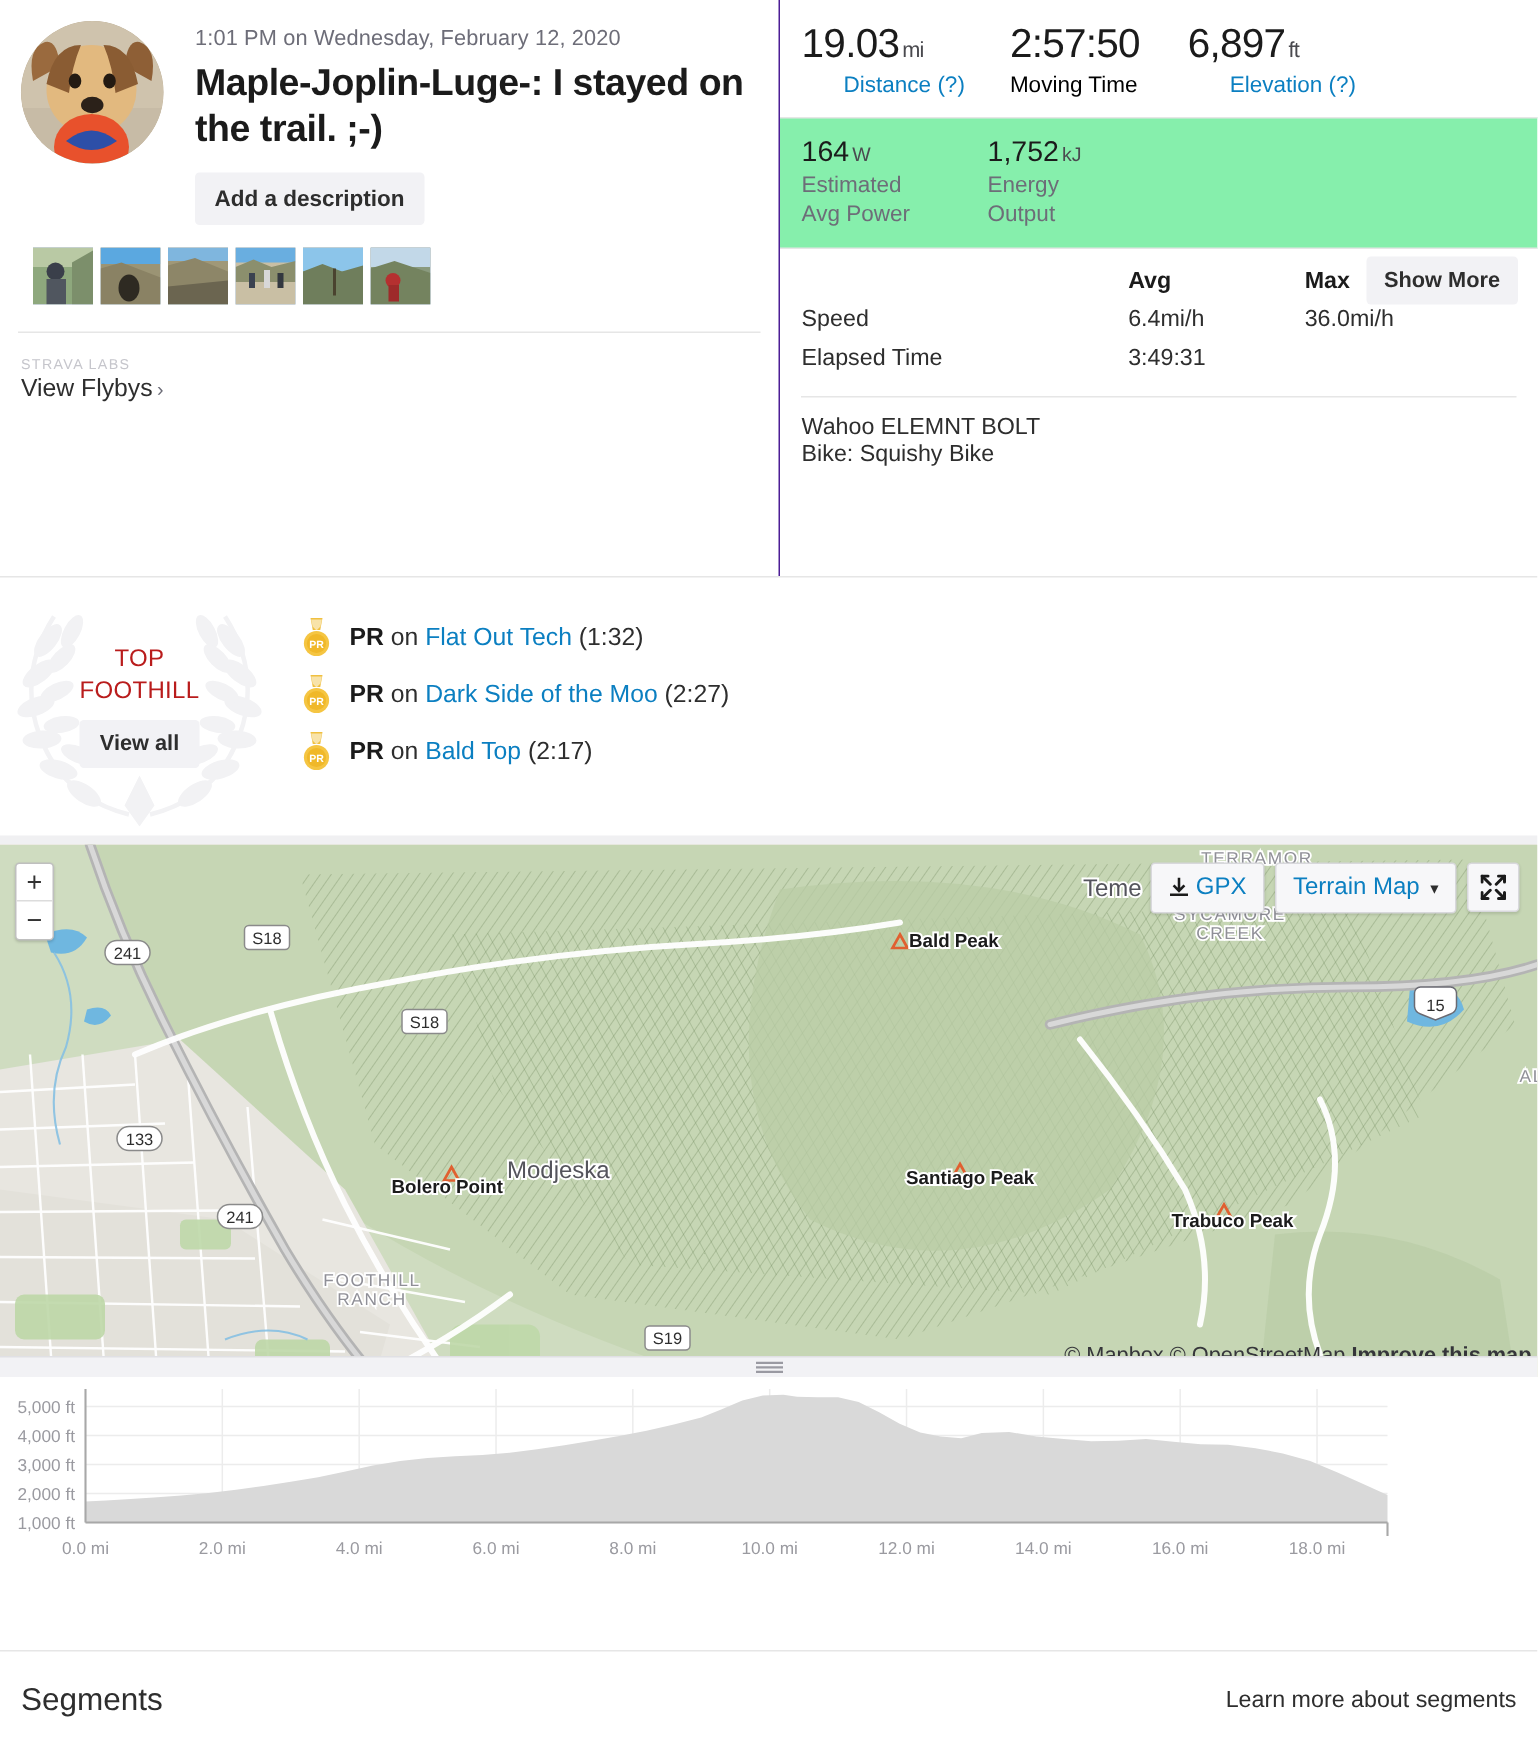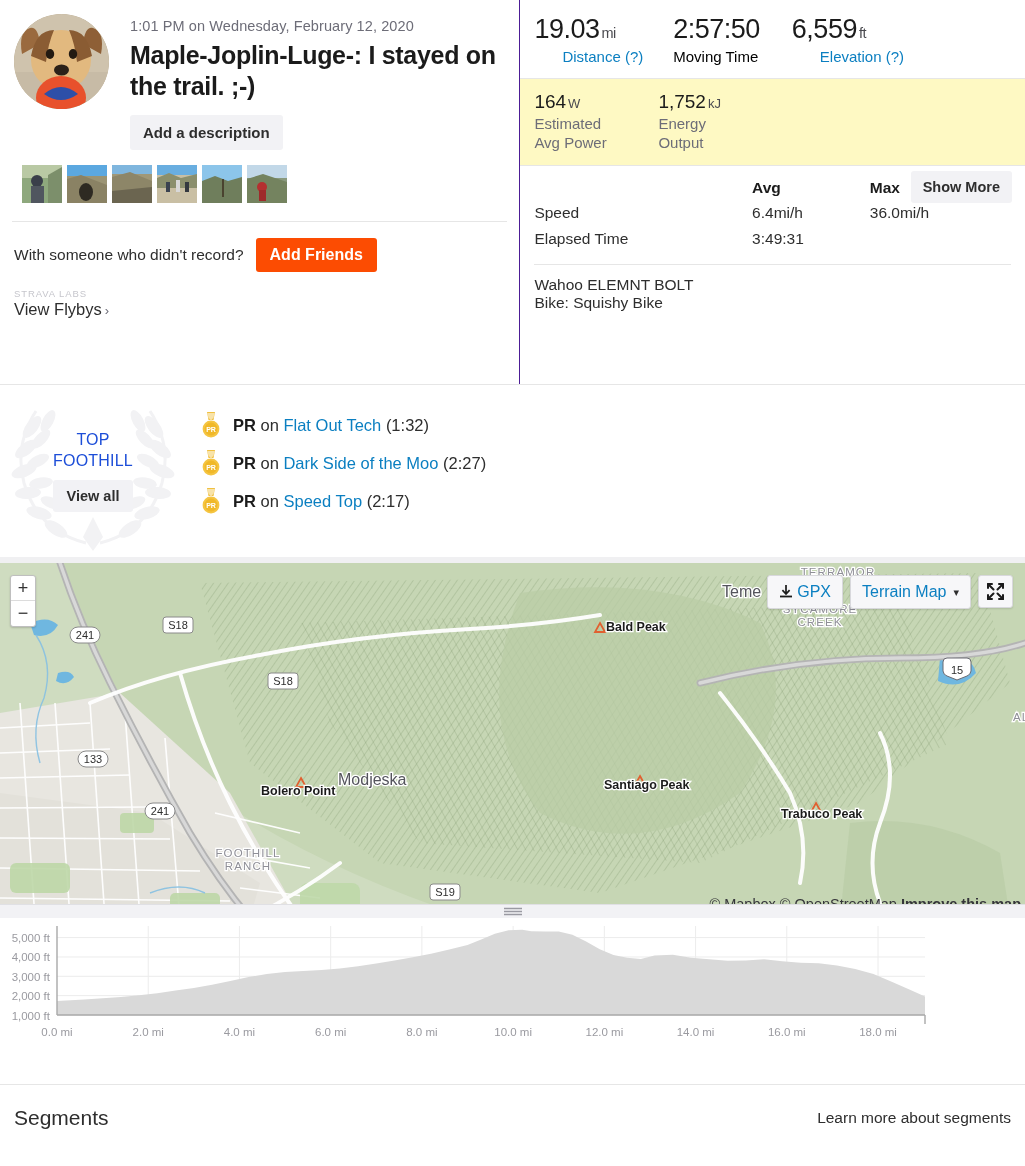--- a/index.html
+++ b/index.html
@@ -57,21 +57,21 @@
   
   .right-col { width: 512px; position: relative; }
   .stats-primary { display: flex; padding: 14px 0 12px 14px; }
   .stat-p { margin-right: 30px; }
   .stat-p .v { font-size: 27px; color: #1b1b1b; letter-spacing: -.5px; white-space: nowrap; }
   .stat-p .v .u { font-size: 14.5px; color: #4a4a4f; margin-left: 2px; }
   .stat-p .lab { font-size: 15px; color: #000000; line-height: 1.28; margin-top: 2px; max-width: 95px; }
   .stat-p .lab.link { color: #0b7fc1; cursor: pointer; margin-left: 28px; }
 
   .stats-secondary {
-    display: flex; background: #fef9c3;
+    display: flex; background: #86efac;
     border-top: 1px solid #e6e6e6; border-bottom: 1px solid #e6e6e6;
     padding: 12px 0 12px 14px;
   }
   .stat-s { margin-right: 32px; }
   .stat-s .v { font-size: 19px; color: #1b1b1b; }
   .stat-s .v .u { font-size: 13px; color: #4a4a4f; margin-left: 2px; }
   .stat-s .lab { font-size: 15px; color: #6d6d78; line-height: 1.28; margin-top: 1px; max-width: 92px; }
 
   .table-wrap { padding: 10px 14px 0 14px; position: relative; }
   table.stats-tbl { width: 100%; border-collapse: collapse; }
@@ -94,21 +94,21 @@
   .device-row .d1 { width: 256px; }
 
   
   .results { display: flex; height: 178px; border-bottom: 6px solid #f0f0f2; position: relative; }
   .wreath-box {
     width: 186px; position: relative; display: flex;
     flex-direction: column; align-items: center; justify-content: center;
   }
   .wreath-box svg.wreath { position: absolute; left: 8px; top: 6px; width: 170px; height: 160px; }
   .wreath-label {
-    position: relative; font-size: 16px; color: #1d4ed8;
+    position: relative; font-size: 16px; color: #b91c1c;
     text-align: center; line-height: 1.3; letter-spacing: .2px;
   }
   .btn-viewall {
     position: relative; margin-top: 9px; background: #f2f2f5; border: none;
     border-radius: 3px; padding: 8px 14px; font-size: 14.5px; font-weight: bold;
     color: #2e2e2e; cursor: pointer; font-family: "Liberation Sans", sans-serif;
   }
   .pr-list { flex: 1; padding: 27px 0 0 14px; }
   .pr-item { display: flex; align-items: center; margin-bottom: 12px; }
   .medal { width: 22px; height: 26px; flex: 0 0 22px; margin-right: 11px; }
@@ -150,21 +150,21 @@
     display: flex; align-items: center; justify-content: center;
   }
   .drag-handle svg { display: block; }
 
   
   .chart-wrap { position: relative; width: 1025px; height: 135px; background: #fff; }
   .chart-svg { display: block; }
 
   
   .seg-bar {
-    position: absolute; left: 0; bottom: 16px; width: 1025px; height: 66px;
+    position: absolute; left: 0; bottom: 0; width: 1025px; height: 66px;
     border-top: 1px solid #e6e6e6;
     display: flex; align-items: center; justify-content: space-between;
     padding: 0 14px;
   }
   .seg-title { font-size: 21px; color: #2e2e2e; }
   .seg-link { font-size: 15.5px; color: #2e2e2e; cursor: pointer; }
 </style>
 </head>
 <body>
 
@@ -254,45 +254,41 @@
               <rect width="40" height="13" fill="#c2d8e8"></rect>
               <path d="M0 14 L16 9 L40 17 L40 38 L0 38 Z" fill="#74835f"></path>
               <circle cx="15" cy="22" r="5" fill="#b53030"></circle>
               <rect x="12" y="25" width="7" height="11" fill="#9e2a2a"></rect>
             </svg>
           </div>
       </div>
 
       <div class="hr-left"></div>
 
-      <div class="friends-row">
-        <span class="friends-q">With someone who didn't record?</span>
-        <button class="btn-friends">Add Friends</button>
-      </div>
 
       <div class="labs">
         <div class="labs-tag">STRAVA LABS</div>
         <div class="flyby">
           <span>View Flybys</span><span class="chev">›</span>
         </div>
       </div>
     </div>
 
     <div class="right-col">
       <div class="stats-primary">
         <div class="stat-p">
           <div class="v"><span>19.03</span><span class="u">mi</span></div>
           <div class="lab link">Distance (?)</div>
         </div>
         <div class="stat-p">
           <div class="v"><span>2:57:50</span><span class="u"></span></div>
           <div class="lab">Moving Time</div>
         </div>
         <div class="stat-p">
-          <div class="v"><span>6,559</span><span class="u">ft</span></div>
+          <div class="v"><span>6,897</span><span class="u">ft</span></div>
           <div class="lab link">Elevation (?)</div>
         </div>
       </div>
 
       <div class="stats-secondary">
         <div class="stat-s">
           <div class="v"><span>164</span><span class="u">W</span></div>
           <div class="lab">Estimated Avg Power</div>
         </div>
         <div class="stat-s">
@@ -396,21 +392,21 @@
         <span class="pr-txt"><b>PR</b><span> on </span><a>Dark Side of the Moo</a> <span>(2:27)</span></span>
       </div>
       <div class="pr-item">
         <svg class="medal" viewBox="0 0 22 26" aria-hidden="true">
           <path d="M7 0 L15 0 L13.5 8 L8.5 8 Z" fill="#f0c040"></path>
           <path d="M7.4 1 L14.6 1 L13.6 5.6 L11 8.4 L8.4 5.6 Z" fill="#ffffff" opacity=".55"></path>
           <circle cx="11" cy="17" r="8.4" fill="#f5c542"></circle>
           <circle cx="11" cy="17" r="6.4" fill="#f0b829"></circle>
           <text x="11" y="20" font-size="7" font-weight="bold" fill="#fff" text-anchor="middle" font-family="Liberation Sans, sans-serif">PR</text>
         </svg>
-        <span class="pr-txt"><b>PR</b><span> on </span><a>Speed Top</a> <span>(2:17)</span></span>
+        <span class="pr-txt"><b>PR</b><span> on </span><a>Bald Top</a> <span>(2:17)</span></span>
       </div>
     </div>
   </div>
 
   <div class="map-wrap">
     <svg class="map-svg" width="1025" height="355" viewBox="0 0 1025 355">
       <defs>
         <pattern id="hill" width="6" height="6" patternUnits="userSpaceOnUse" patternTransform="rotate(35)">
           <rect width="6" height="6" fill="none"></rect>
           <line x1="0" y1="0" x2="0" y2="6" stroke="#7d9469" stroke-width="1.1" opacity=".5"></line>

